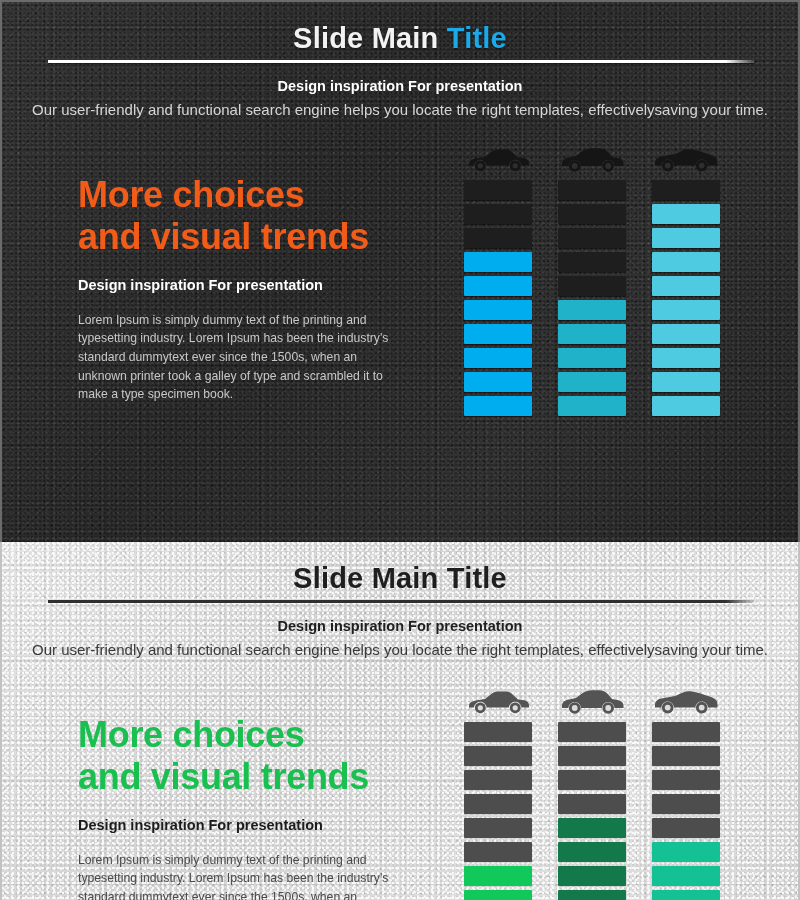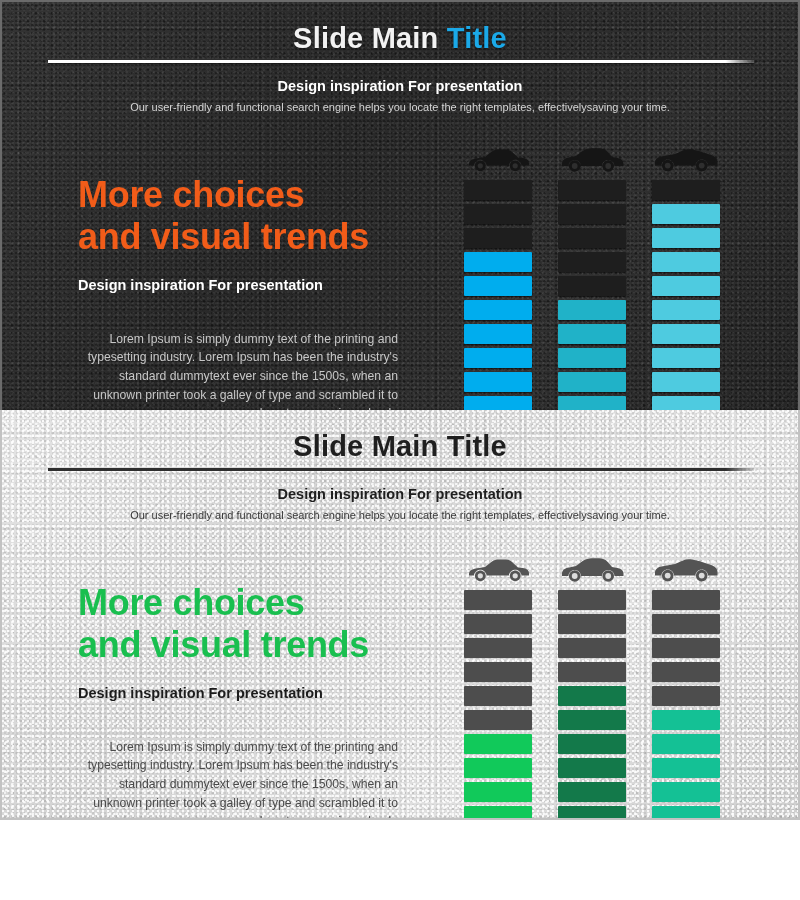--- a/index.html
+++ b/index.html
@@ -16,21 +16,21 @@
     position: relative;
     width: 800px;
     height: 900px;
     overflow: hidden;
   }
 
   
   .slide {
     position: relative;
     width: 800px;
-    height: 410px;
+    height: 542px;
     overflow: hidden;
   }
 
   
   .slide--dark {
     background-color: #2b2b2b;
     background-image:
       radial-gradient(circle at 12% 18%, rgba(255,255,255,0.055) 0 1px, transparent 1.4px),
       radial-gradient(circle at 38% 62%, rgba(255,255,255,0.05) 0 1px, transparent 1.4px),
       radial-gradient(circle at 70% 28%, rgba(255,255,255,0.045) 0 1px, transparent 1.4px),
@@ -90,21 +90,21 @@
   .hdr-sub {
     top: 76px;
     font-size: 14.5px;
     font-weight: bold;
   }
   .slide--dark .hdr-sub { color: #ffffff; }
   .slide--light .hdr-sub { color: #1f1f1f; }
 
   .hdr-desc {
     top: 99px;
-    font-size: 11px;
+    font-size: 15px;
   }
   .slide--dark .hdr-desc { color: #d6d6d6; }
   .slide--light .hdr-desc { color: #3a3a3a; }
 
   
   .content { position: absolute; left: 76px; top: 172px; width: 340px; }
 
   .content-head {
     font-size: 36px;
     font-weight: bold;
@@ -116,25 +116,24 @@
 
   .content-sub {
     margin-top: 18px;
     font-size: 14.5px;
     font-weight: bold;
   }
   .slide--dark .content-sub { color: #ffffff; }
   .slide--light .content-sub { color: #1c1c1c; }
 
   .content-body {
-    margin-top: 37px;
+    margin-top: 18px;
     font-size: 12.2px;
     line-height: 1.52;
     width: 320px;
-    text-align: right;
   }
   .slide--dark .content-body { color: #c8c8c8; }
   .slide--light .content-body { color: #4a4a4a; }
 
   .chart-wrap { position: absolute; display: flex; gap: 26px; }
   .slide--dark .chart-wrap { left: 462px; top: 140px; }
   .slide--light .chart-wrap { left: 462px; top: 592px; }
 
   .chart-col { width: 68px; }
 

